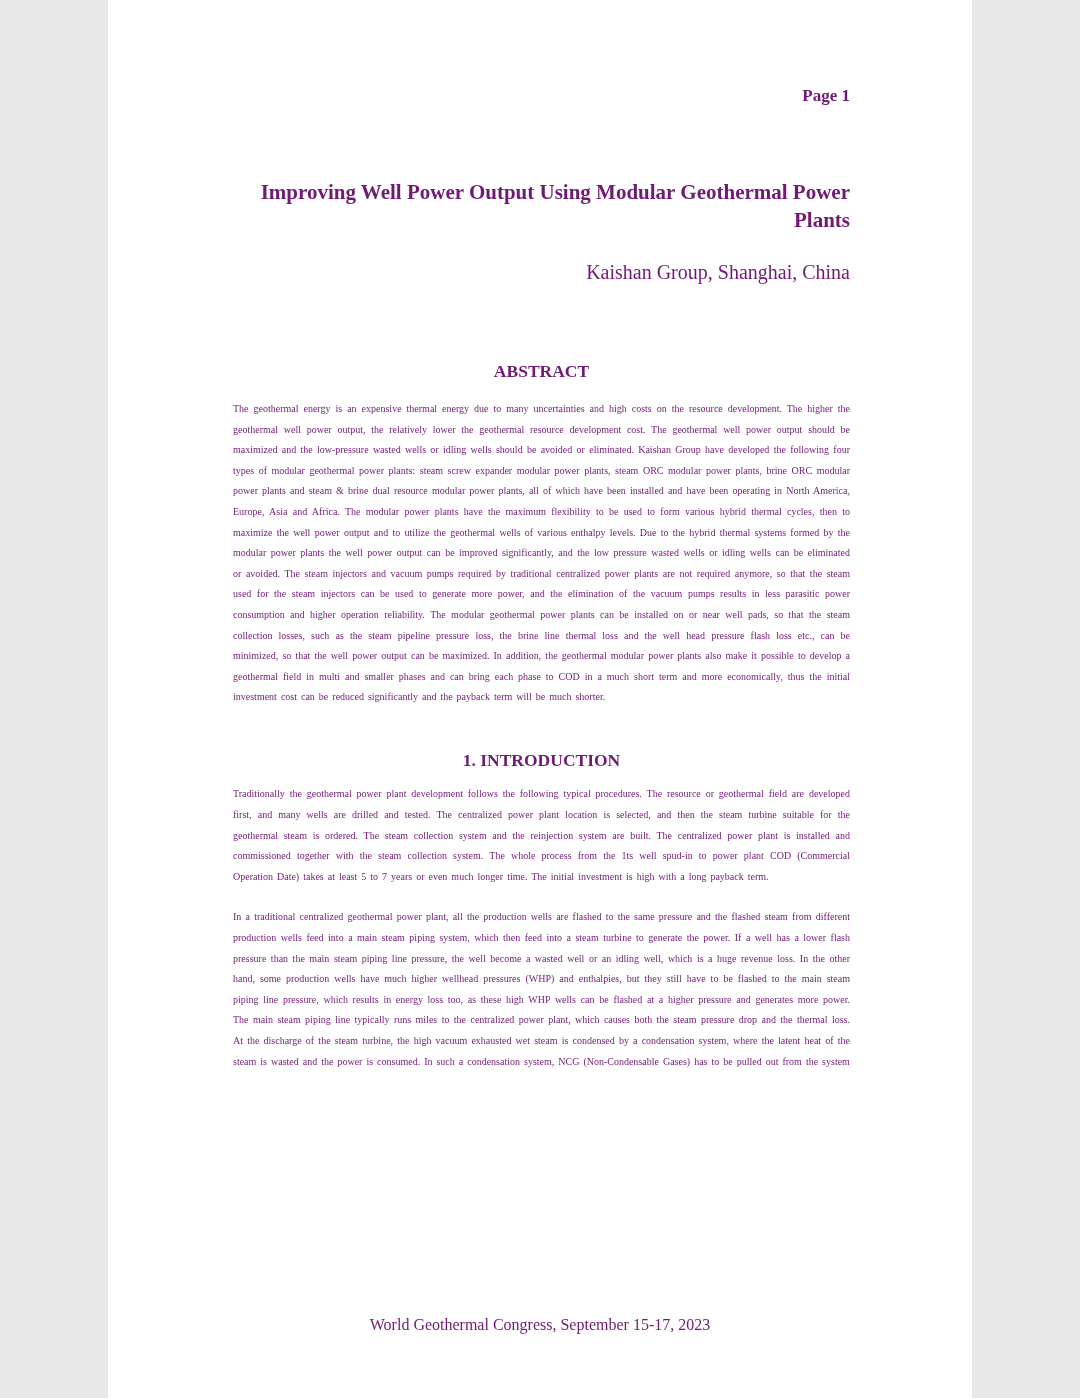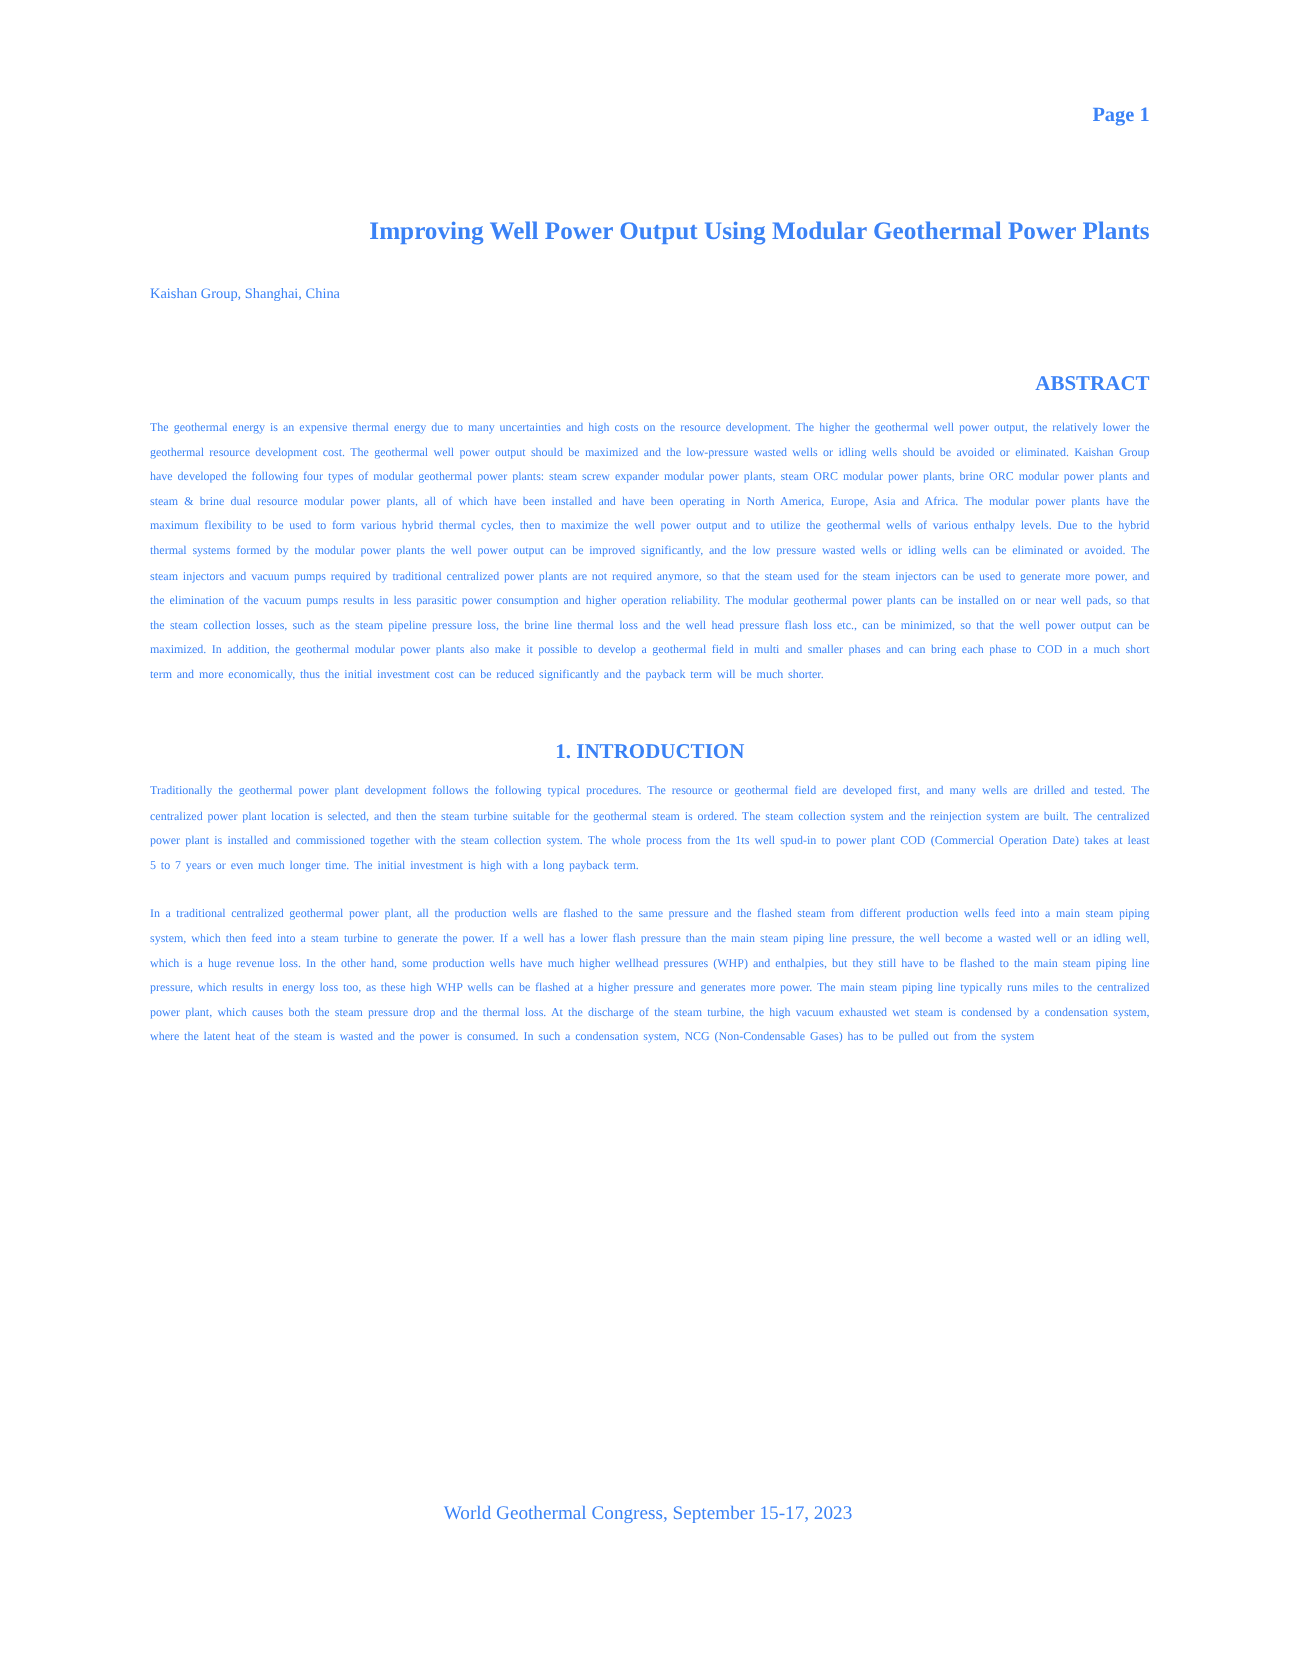--- a/index.html
+++ b/index.html
@@ -2,25 +2,25 @@
 <html><head>
 <meta charset="utf-8">
 <style>
   html, body {
     margin: 0;
     padding: 0;
     background: #e8e8e8;
   }
   .page {
     position: relative;
-    width: 1080px;
+    width: 864px;
     height: 1398px;
     margin: 0 auto;
     background: #ffffff;
-    color: #3b82f6;
+    color: #701a75;
     font-family: "Liberation Serif", "DejaVu Serif", serif;
     box-sizing: border-box;
     padding: 86px 122px 0 125px;
     overflow: hidden;
   }
   .page-number {
     text-align: right;
     font-weight: bold;
     font-size: 17px;
     line-height: 20px;
@@ -36,33 +36,32 @@
     margin-top: 34px;
     text-align: center;
     font-size: 16px;
     line-height: 20px;
   }
   .author-credentials {
     font-size: 13px;
   }
   .affiliation-block {
     margin-top: 28px;
-    text-align: left;
-    font-size: 12px;
+    text-align: right;
+    font-size: 20px;
     line-height: 21px;
   }
   .section-heading {
     text-align: center;
     font-weight: bold;
     font-size: 17.5px;
     line-height: 20px;
   }
   .abstract-heading {
-    margin-top: 54px;
-    text-align: right;
+    margin-top: 78px;
   }
   .body-paragraph {
     margin: 0;
     text-align: justify;
     font-size: 10px;
     line-height: 20.6px;
     word-spacing: 1.5px;
   }
   .abstract-body {
     margin-top: 18px;
@@ -71,21 +70,21 @@
     margin-top: 42px;
   }
   .intro-p1 {
   }
   .intro-p2 {
     margin-top: 20px;
   }
   .footer-line {
     position: absolute;
     left: 0;
-    top: 1252px;
+    top: 1315px;
     width: 100%;
     text-align: center;
     font-size: 16px;
     line-height: 20px;
   }
 </style>
 </head>
 <body>
 
 <div class="page">

